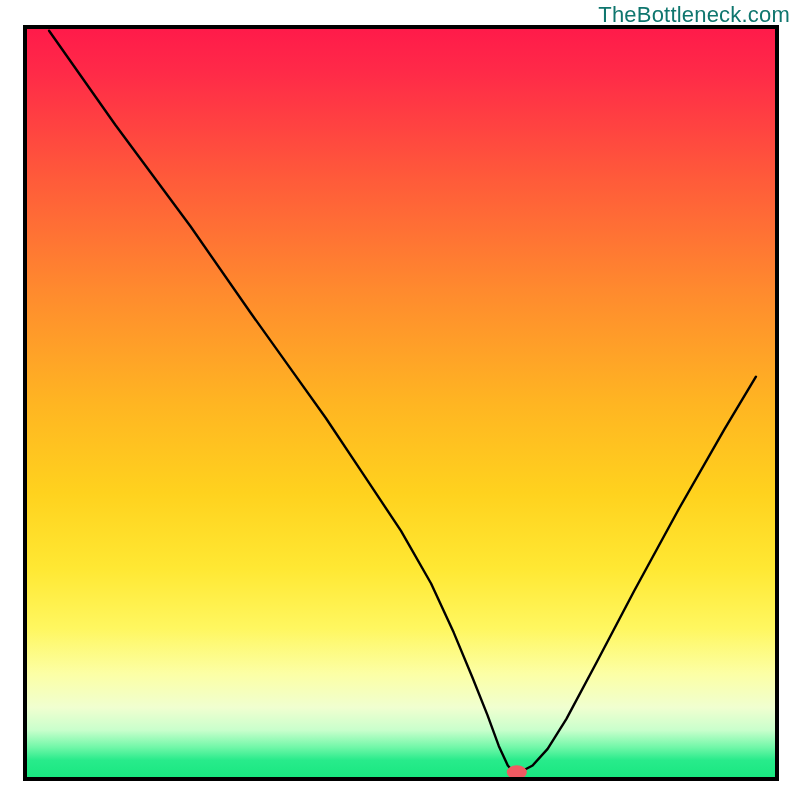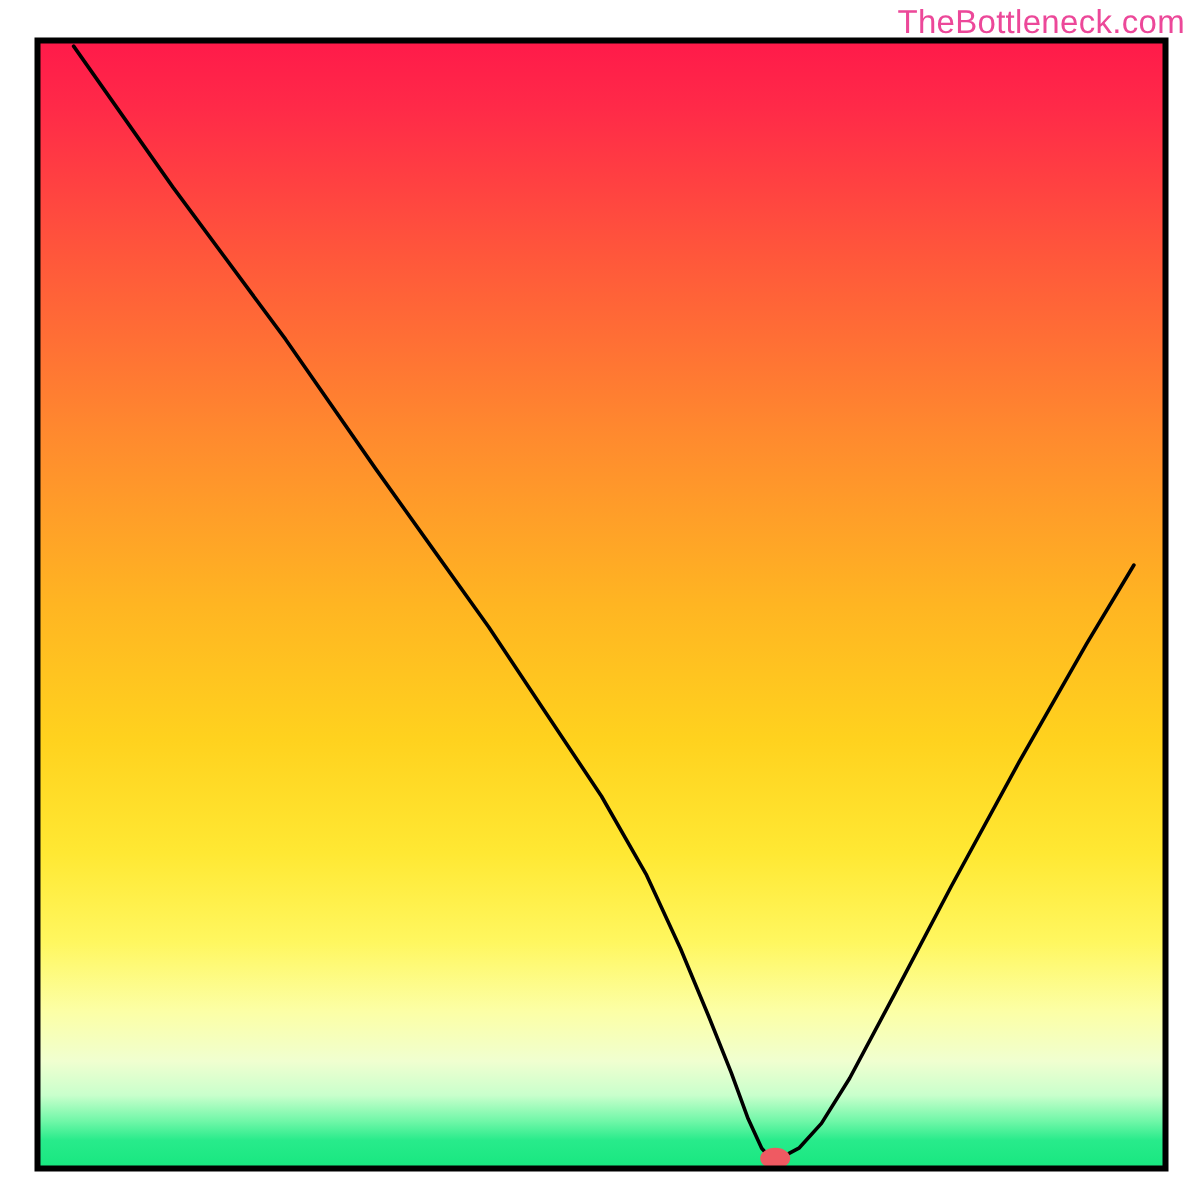--- a/index.html
+++ b/index.html
@@ -14,21 +14,21 @@
     position: relative;
     width: 800px;
     height: 800px;
   }
   .watermark {
     position: absolute;
     top: 2px;
     right: 10px;
     font-size: 22px;
     font-weight: 500;
-    color: #ec4899;
+    color: #0f766e;
     letter-spacing: 0.2px;
     z-index: 5;
   }
   svg {
     position: absolute;
     top: 0;
     left: 0;
   }
 </style>
 </head>

